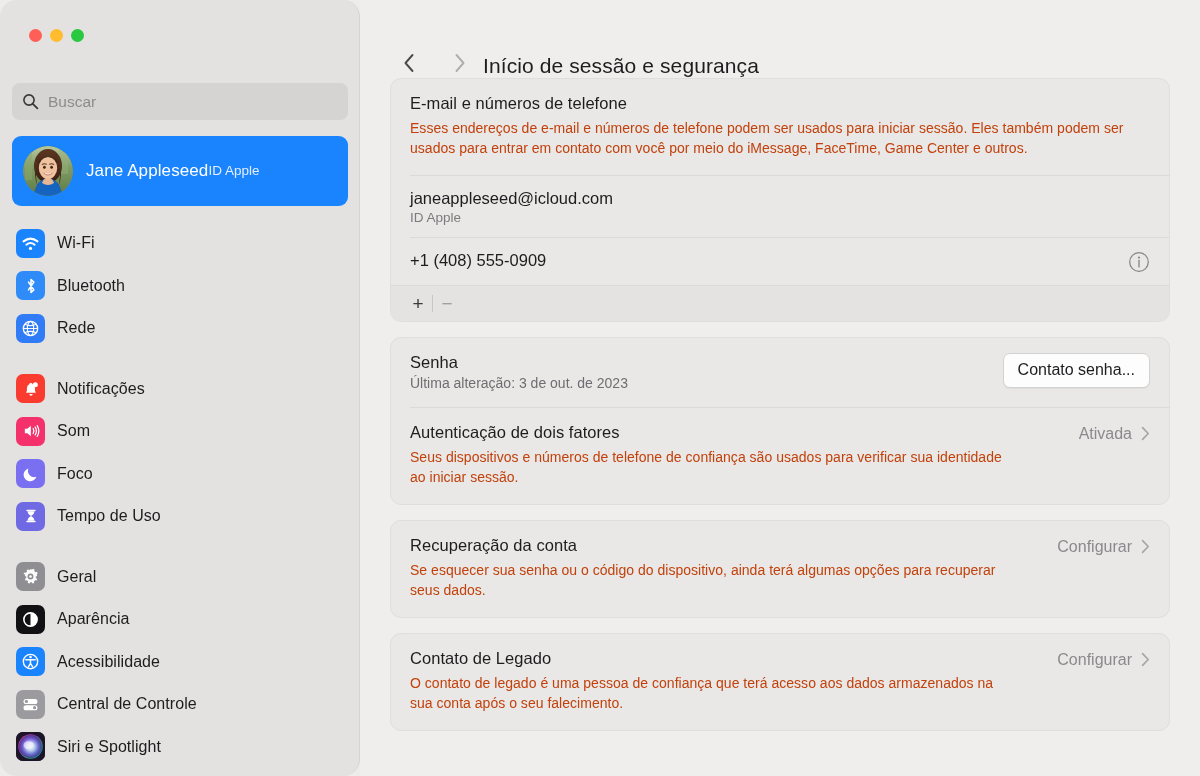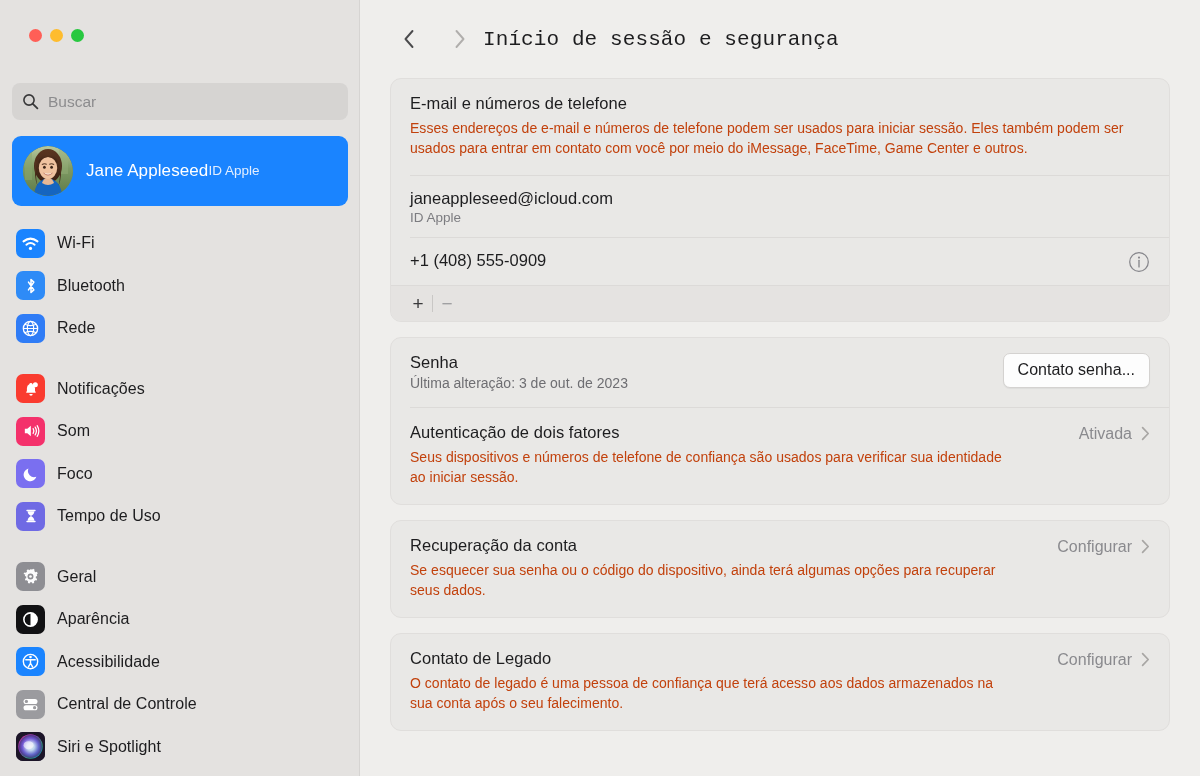--- a/index.html
+++ b/index.html
@@ -12,20 +12,21 @@
   .window { display:flex; width:1200px; height:776px; position:relative; }
 
   
   .sidebar {
     width:360px; height:776px;
     background:#e4e2e0;
     flex:0 0 360px;
     position:relative;
     border-right:1px solid #d6d4d2;
     overflow:hidden;
+    border-radius:17px;
   }
   .traffic-lights {
     position:absolute; top:29px; left:29px;
     display:flex; gap:8px; align-items:center;
   }
   .tl { width:13px; height:13px; border-radius:50%; display:block; }
   .tl-close   { background:#ff5f57; }
   .tl-min     { background:#febc2e; }
   .tl-zoom    { background:#28c840; }
 
@@ -72,21 +73,21 @@
   }
   .nav-icon svg { display:block; }
   .nav-label { font-size:16px; color:#1d1d1f; letter-spacing:.05px; }
 
   
   .content {
     flex:1; height:776px; background:#efeeec;
     position:relative; overflow:hidden;
   }
   .toolbar {
-    height:78px; display:flex; align-items:center; padding-left:36px;font-family:Liberation Mono, monospace;
+    height:78px; display:flex; align-items:flex-end; padding-left:36px;
   }
   .navbtn {
     width:26px; height:30px; display:flex; align-items:center; justify-content:center;
     background:none; border:none; cursor:default;
   }
   .navbtn.back { margin-right:25px; }
   .navbtn svg { display:block; }
   .page-title {
     font-size:21px; color:#1d1d1f; margin-left:10px; letter-spacing:.1px;
   }

